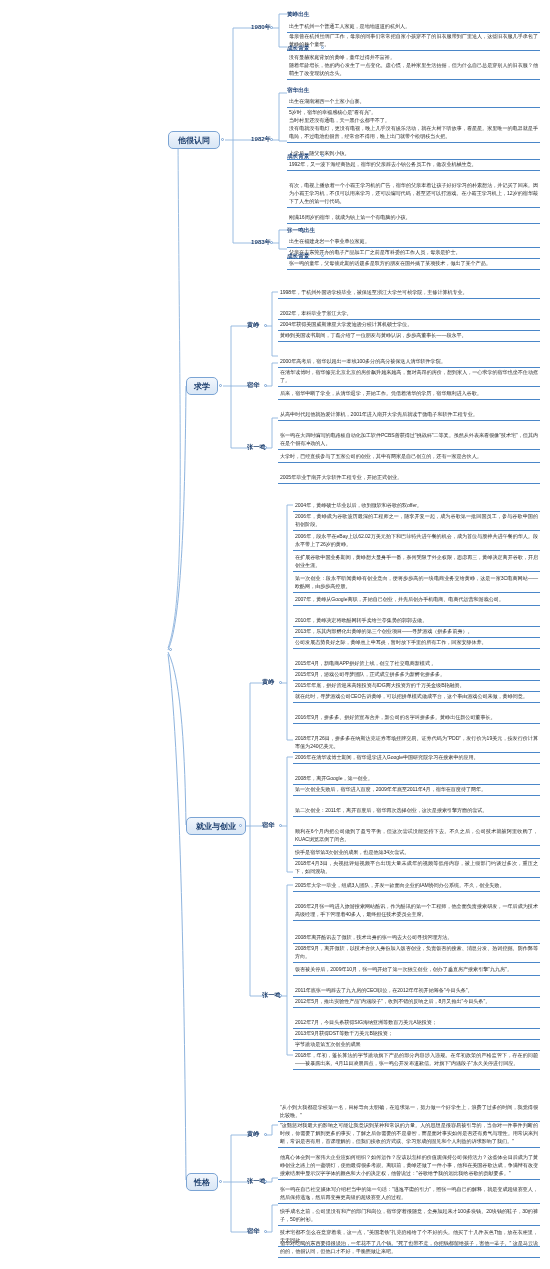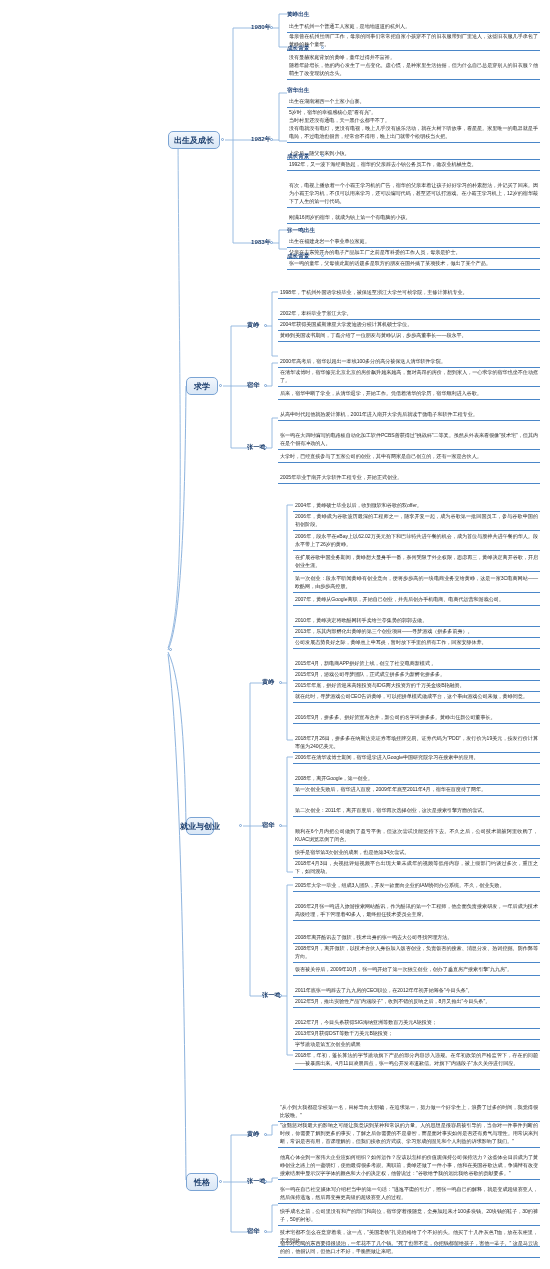--- a/index.html
+++ b/index.html
@@ -108,21 +108,21 @@
       <path d="M168 650 C 182 620, 185 500, 186 386"></path>
 
       <path d="M168 652 C 182 680, 185 760, 186 825"></path>
 
       <path d="M168 654 C 182 760, 185 1060, 186 1180"></path>
     </g>
   </svg>
 
   <div class="handle" style="left:169px;top:648px;"></div>
 
-  <div class="lvl2" style="left:168px;top:131px;width:52px;">出生及成长</div>
+  <div class="lvl2" style="left:168px;top:131px;width:52px;">他很认同</div>
   <div class="handle" style="left:221px;top:138px;"></div>
 
   <svg width="550" height="1269" style="position:absolute;left:0;top:0;pointer-events:none;z-index:2;">
     <g fill="none" stroke="#8fb4de" stroke-width="0.9">
       <path d="M225 140 L233 140"></path>
       <path d="M233 28 L233 243"></path>
       <path d="M233 28 L253 28"></path>
       <path d="M233 140 L253 140"></path>
       <path d="M233 243 L253 243"></path>
 
@@ -200,21 +200,21 @@
   <div class="leaf" style="left:278px;top:367px;width:262px;">在清华读博时，宿华修完北京北京的房价飙升越来越高，面对高昂的房价，想到家人，一心求学的宿华也坐不住动摇了。</div>
   <div class="leaf" style="left:278px;top:388px;width:262px;">后来，宿华中断了学业，从清华退学，开始工作。凭借着清华的学历，宿华顺利进入谷歌。</div>
 
   <div class="lvl3" style="left:247px;top:443px;">张一鸣</div>
   <div class="handle" style="left:264px;top:446px;"></div>
   <div class="leaf" style="left:278px;top:409px;width:262px;">从高中时代起他就热爱计算机，2001年进入南开大学先后就读于微电子和软件工程专业。</div>
   <div class="leaf" style="left:278px;top:430px;width:262px;">张一鸣在大四时编写的电路板自动化加工软件PCBS曾获得过"挑战杯"二等奖。虽然从外表来看很像"技术宅"，但其内在是个很有冲劲的人。</div>
   <div class="leaf" style="left:278px;top:451px;width:262px;">大学时，已经直接参与了五家公司的创业，其中有两家是自己创立的，还有一家是合伙人。</div>
   <div class="leaf" style="left:278px;top:472px;width:262px;">2005年毕业于南开大学软件工程专业，开始正式创业。</div>
 
-  <div class="lvl2" style="left:186px;top:817px;width:28px;">就业与创业</div>
+  <div class="lvl2" style="left:186px;top:817px;width:60px;">就业与创业</div>
   <div class="handle" style="left:239px;top:824px;"></div>
 
   <svg width="550" height="1269" style="position:absolute;left:0;top:0;pointer-events:none;z-index:2;">
     <g fill="none" stroke="#8fb4de" stroke-width="0.9">
       <path d="M243 826 L250 826"></path>
       <path d="M250 683 L250 996"></path>
       <path d="M250 683 L264 683"></path>
       <path d="M250 826 L264 826"></path>
       <path d="M250 996 L264 996"></path>
       <path d="M281 683 L287 683 L287 505 L293 505"></path>

